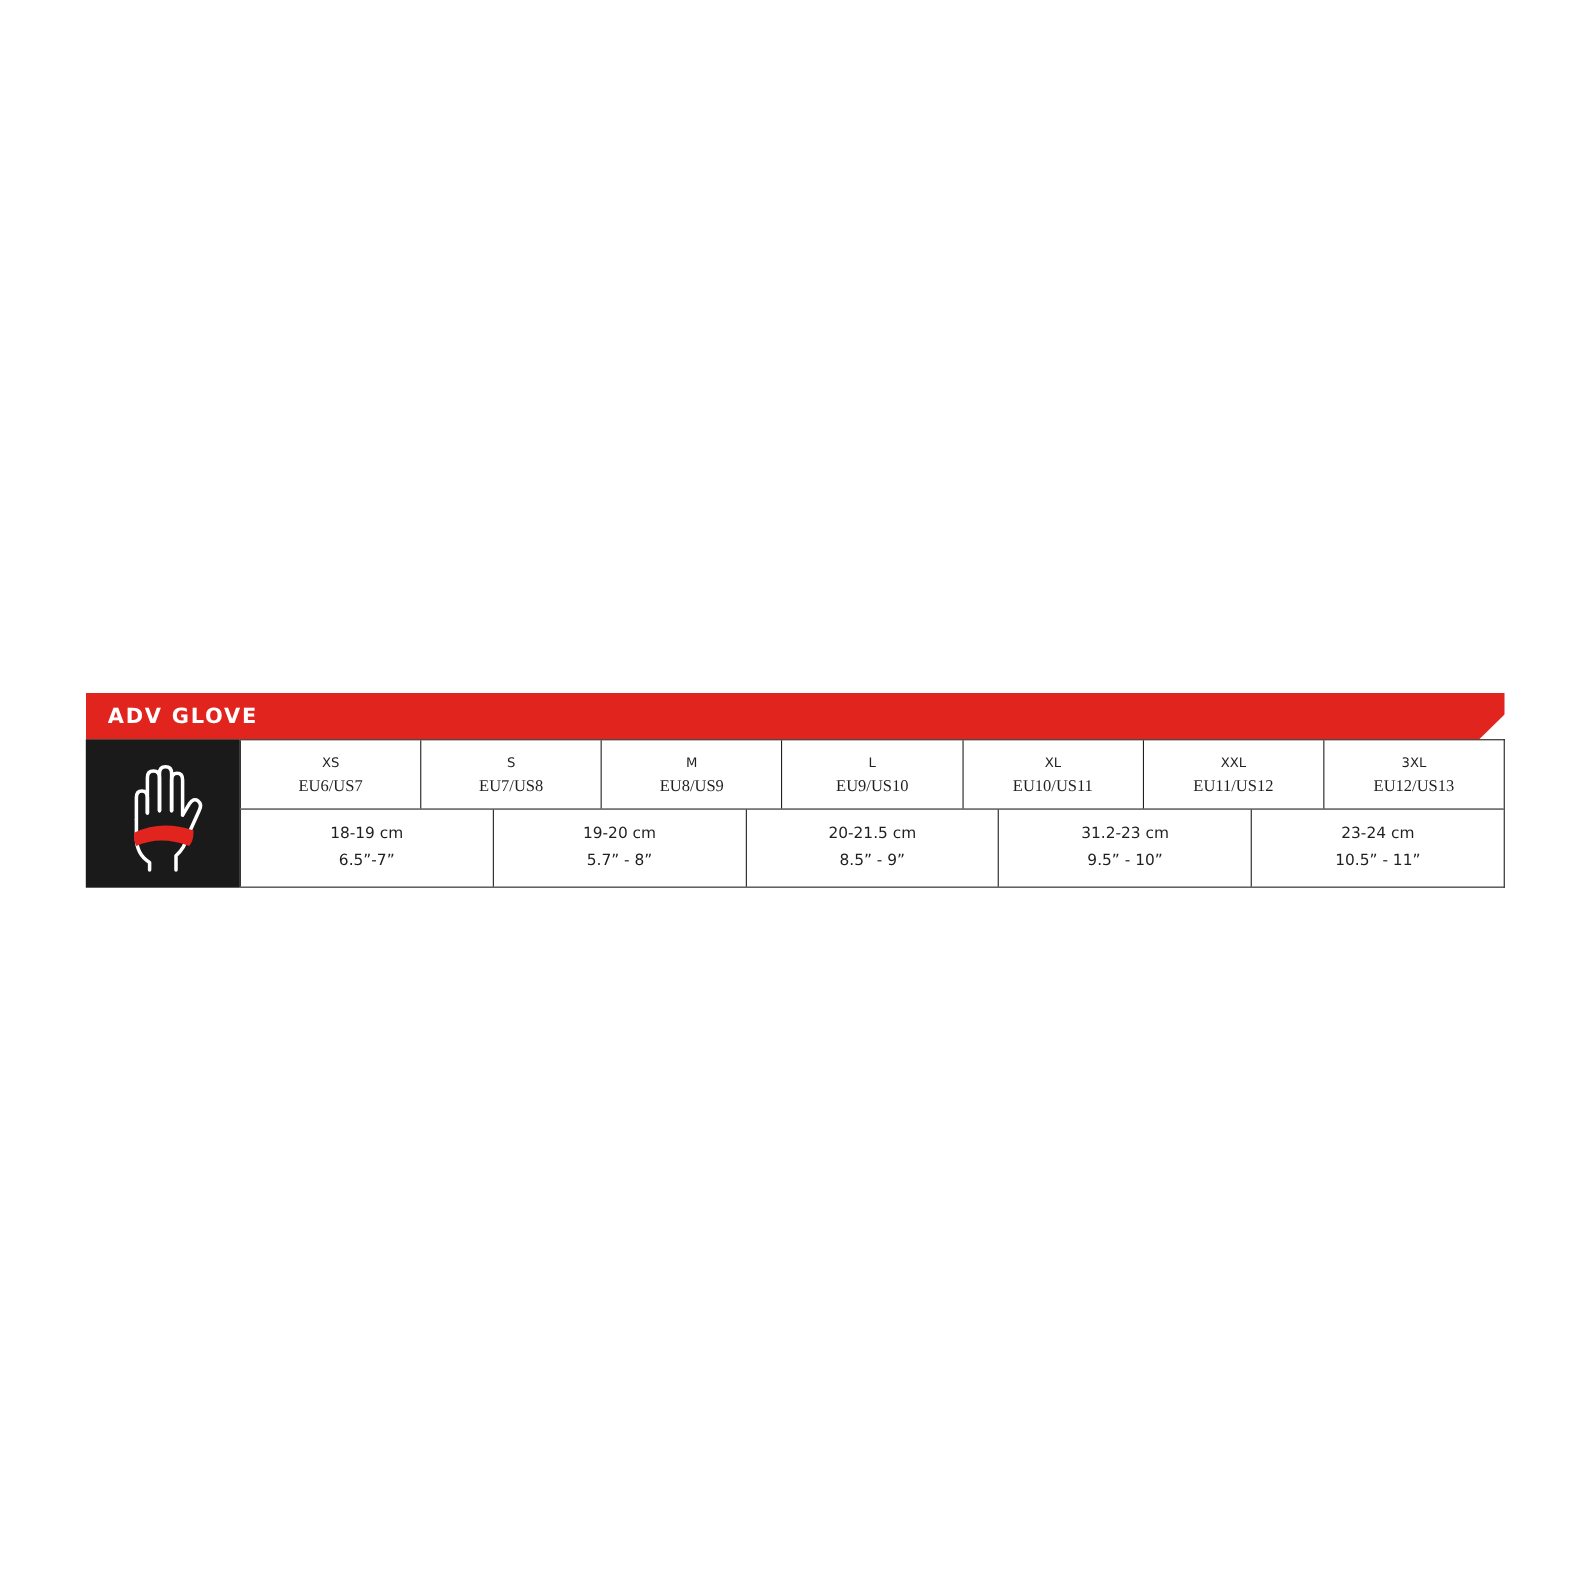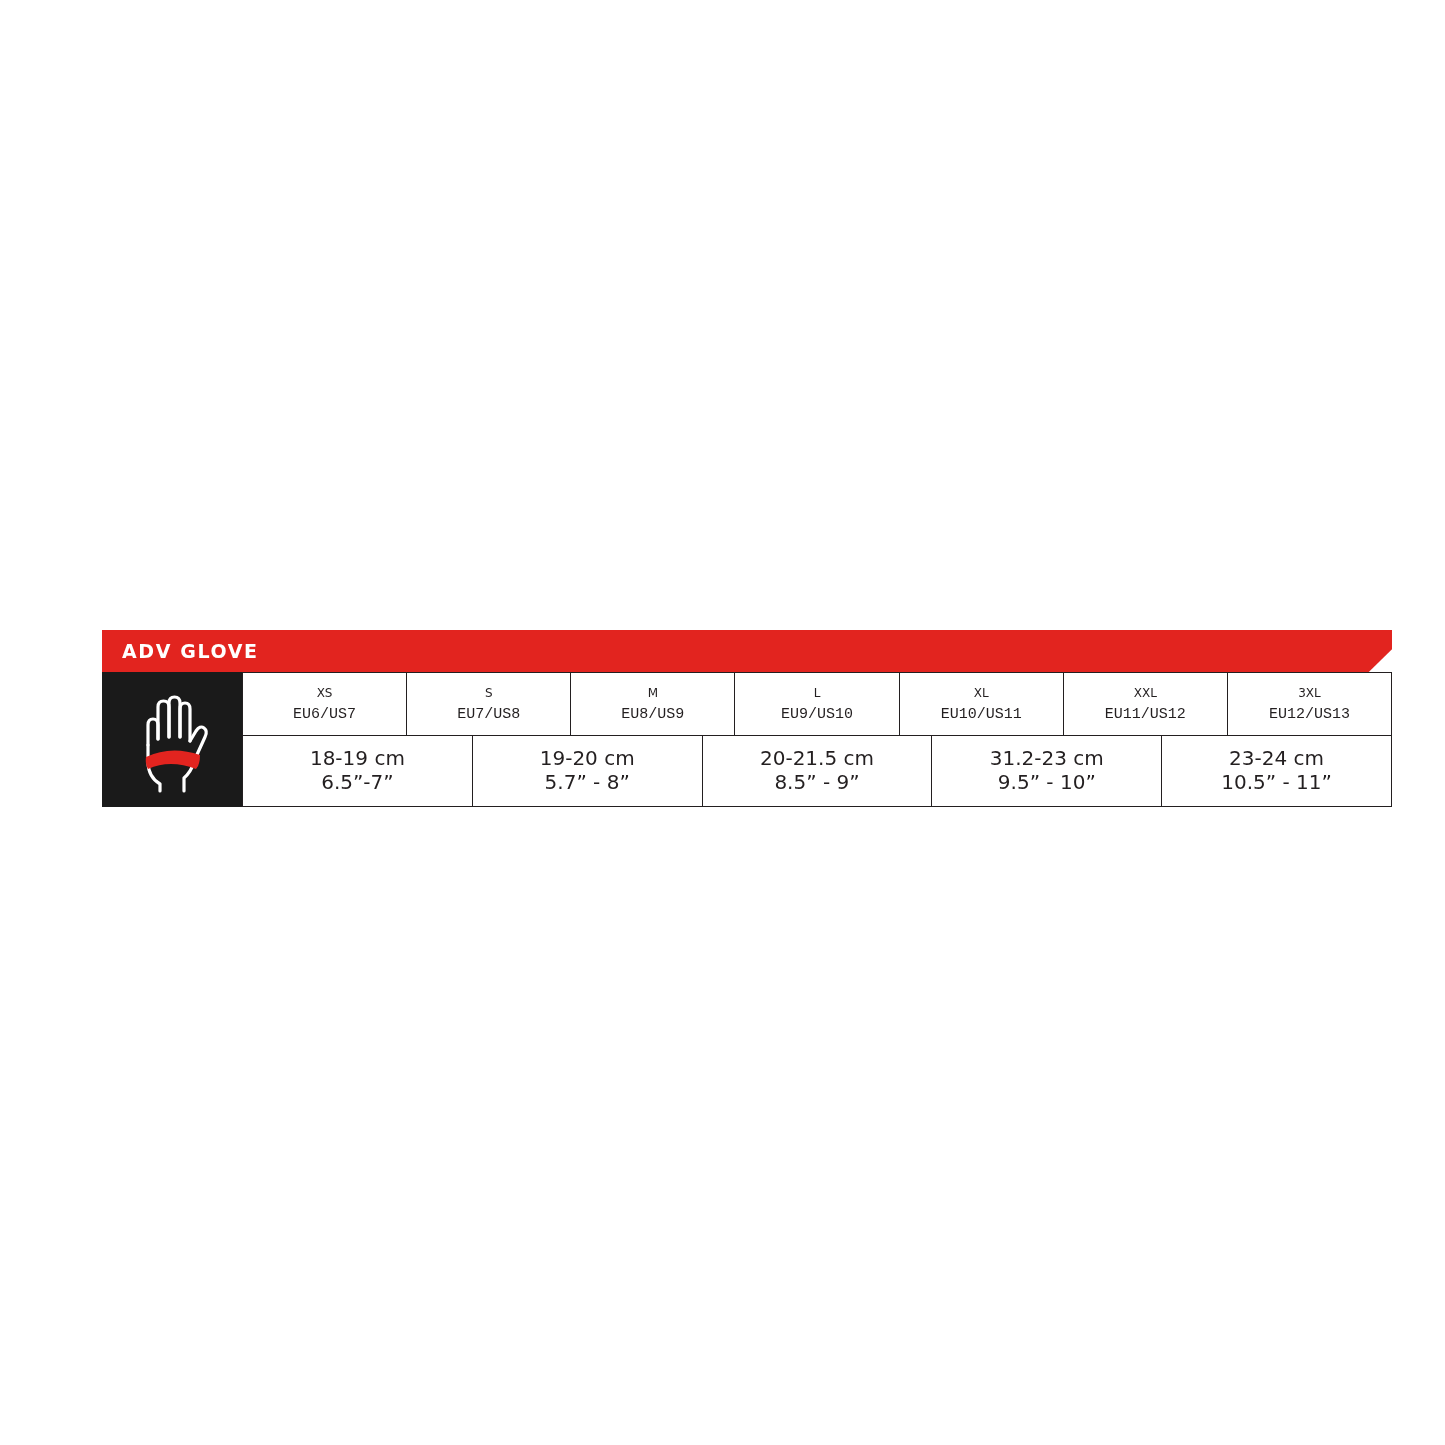--- a/index.html
+++ b/index.html
@@ -13,21 +13,20 @@
     font-family: "Liberation Sans", sans-serif;
     position: relative;
     overflow: hidden;
   }
 
   #chart-wrap {
     position: absolute;
     left: 78px;
     top: 630px;
     width: 1149px;
-    margin-left: 24px;
   }
 
   
   .banner {
     position: relative;
     height: 42px;
     width: 1290px;
   }
   .banner-shape {
     position: absolute;
@@ -96,24 +95,24 @@
   }
 
   .size-label {
     font-size: 12px;
     line-height: 24px;
     font-family: "DejaVu Sans", sans-serif;
   }
   .size-sub {
     font-size: 15px;
     line-height: 20px;
-    font-family: Liberation Mono, monospace;
+    font-family: Liberation Serif, serif;
   }
   .meas {
-    font-size: 20px;
+    font-size: 14px;
     line-height: 24px;
     font-family: "DejaVu Sans", sans-serif;
   }
   .body-row .cell {
     padding: 10px 4px 12px 4px;
   }
 </style>
 </head>
 <body>
 

